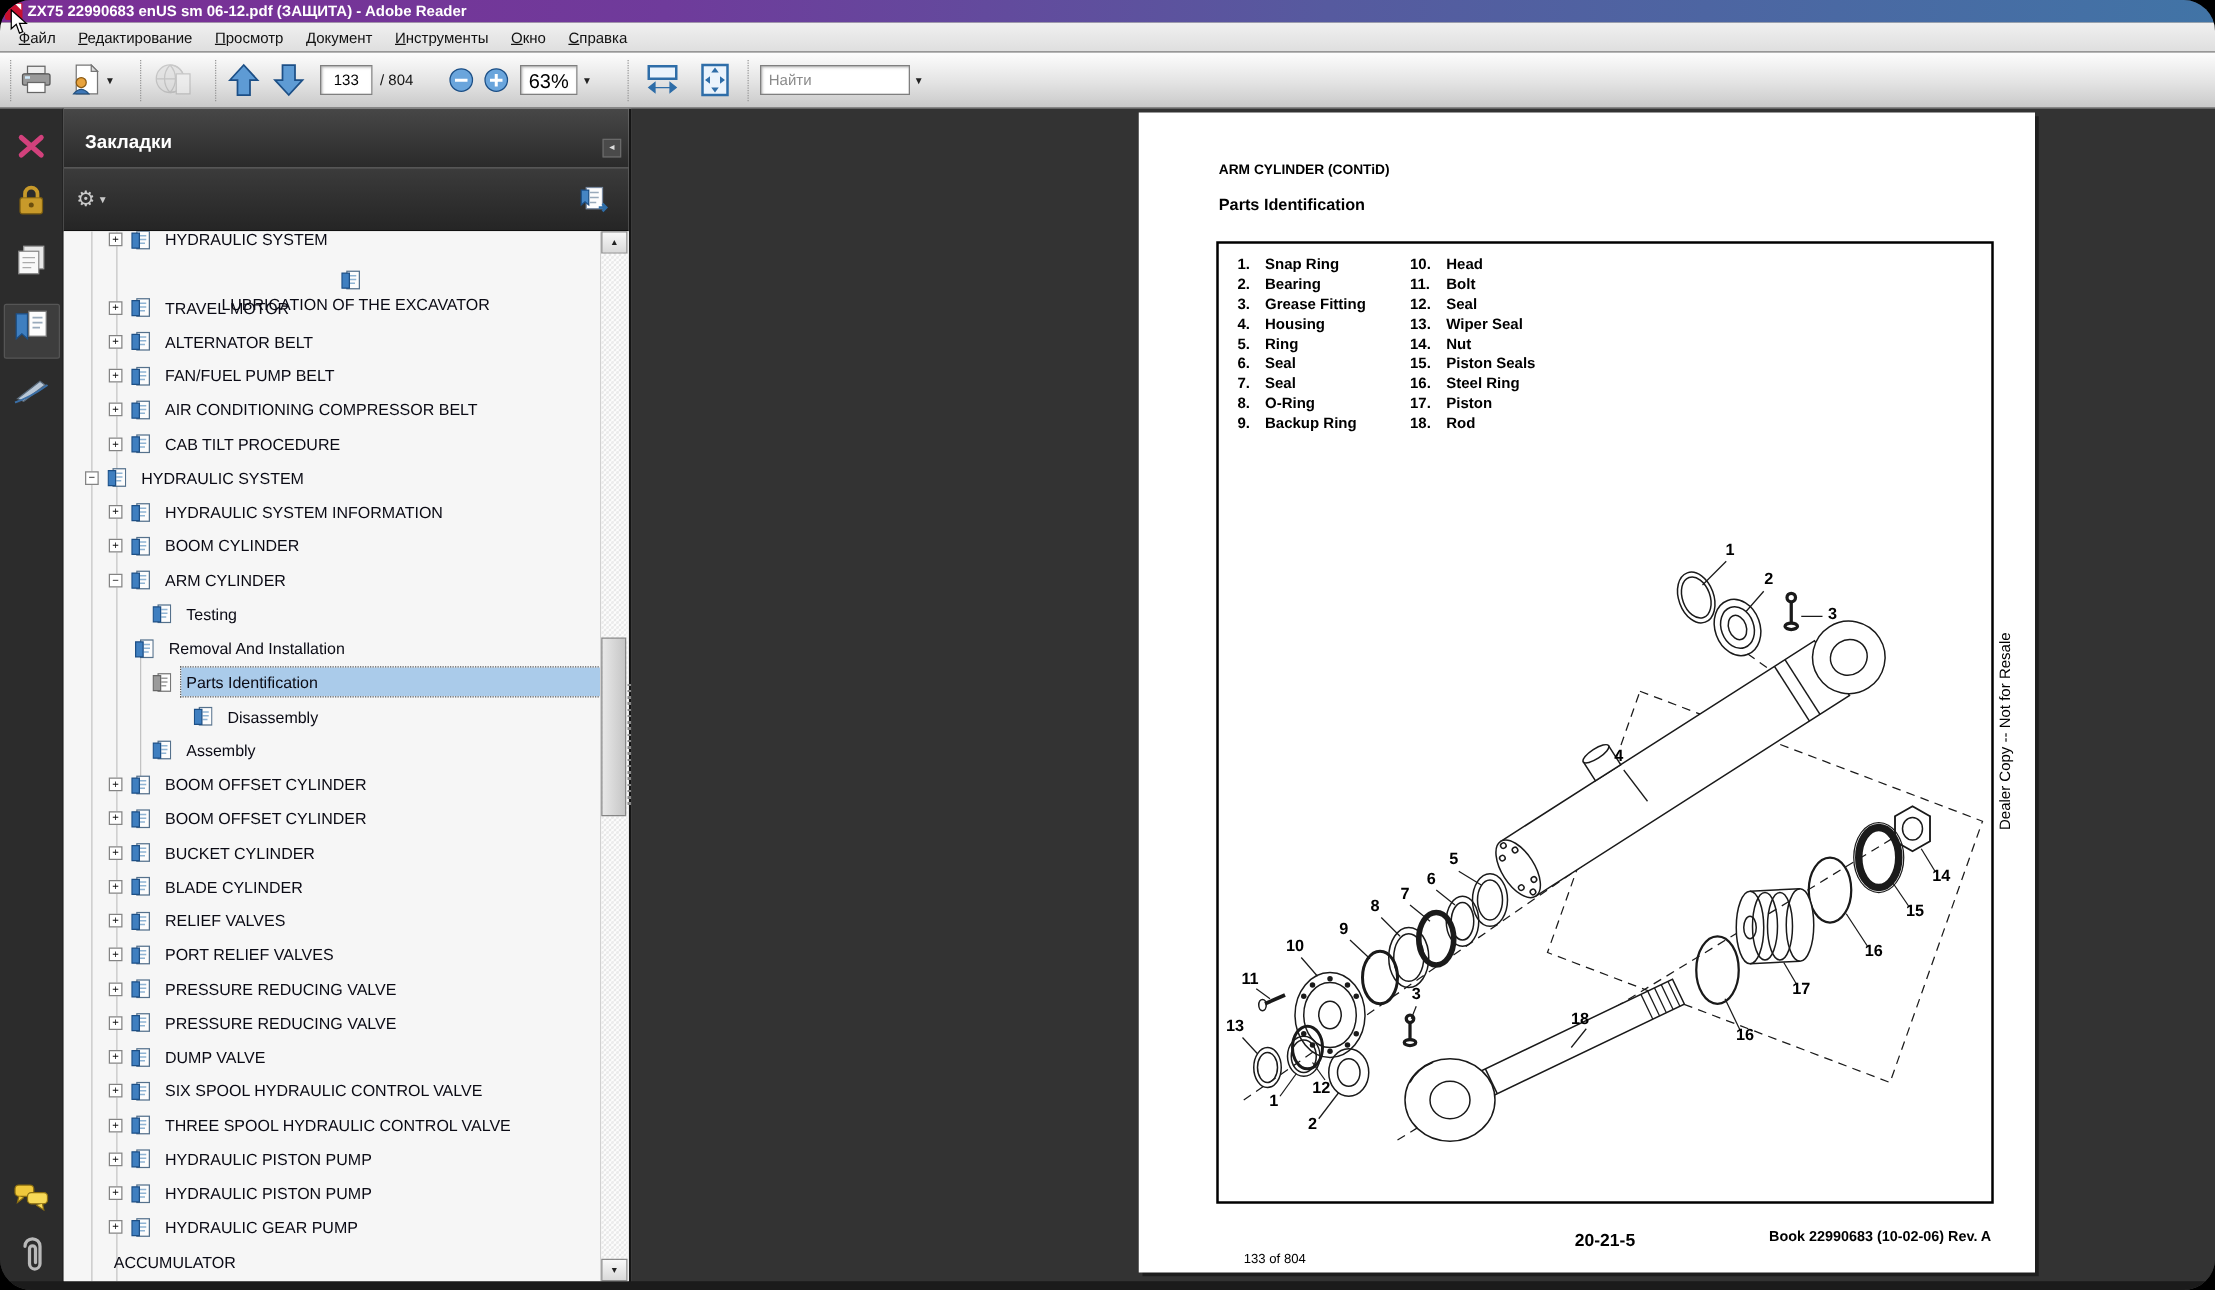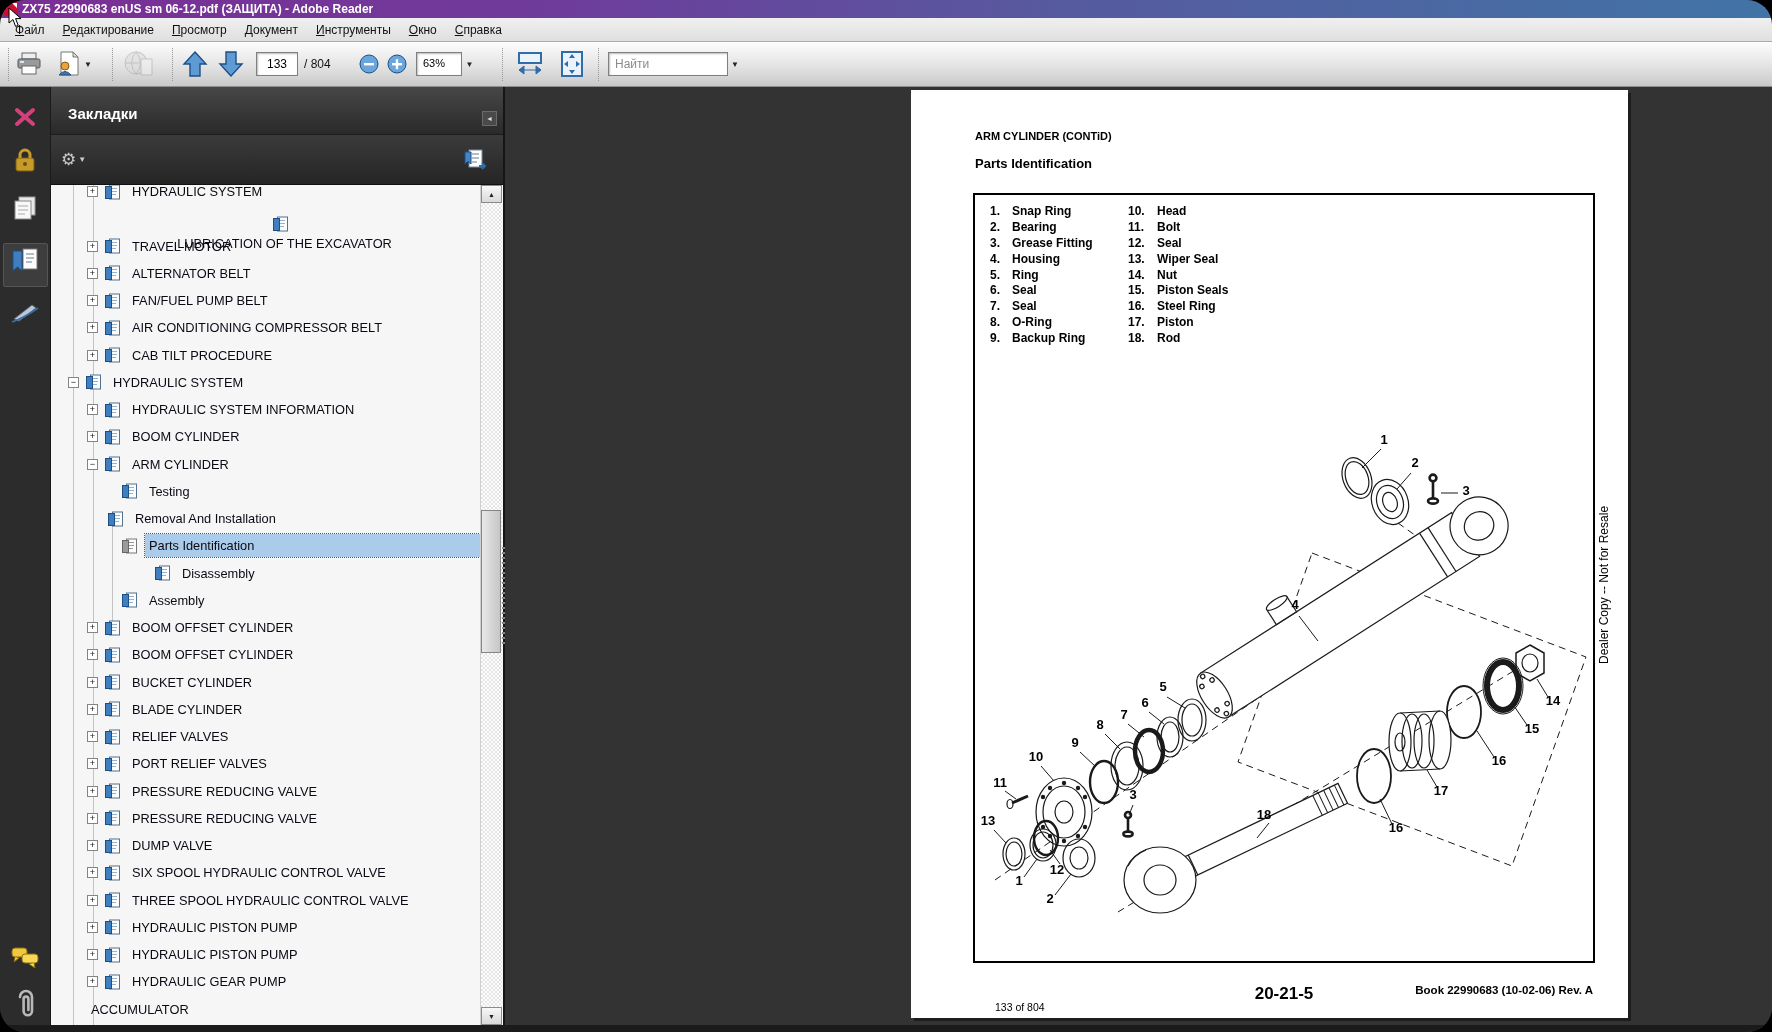--- a/index.html
+++ b/index.html
@@ -24,21 +24,21 @@
   .toolbar{position:absolute;left:0;top:42px;width:100%;height:45px;
     background:linear-gradient(#fdfdfd,#e3e3e3 55%,#c9c9c9);border-bottom:1px solid #8e8e8e;}
   .tb{position:absolute;top:50%;transform:translateY(-50%);display:flex;align-items:center;}
   .tb-sep{position:absolute;top:6px;height:33px;border-left:1px dotted #979797;}
   .tb-btn{display:flex;align-items:center;justify-content:center;}
   .tb-caret{font-size:8px;color:#222;margin-left:2px;}
   .pagebox{width:42px;height:24px;background:#fff;border:1px solid #7f7f7f;box-shadow:inset 1px 1px 2px #bbb;
     font-size:12px;text-align:center;color:#000;padding-top:4px;}
   .pagetotal{font-size:12px;color:#111;margin-left:6px;}
   .zoombox{width:46px;height:24px;background:#fff;border:1px solid #7f7f7f;box-shadow:inset 1px 1px 2px #bbb;
-    font-size:11px;color:#000;padding:4px 0 0 6px;}
+    font-size:16px;color:#000;padding:4px 0 0 6px;}
   .zoomcaret{width:15px;height:24px;display:flex;align-items:center;justify-content:center;font-size:8px;color:#222;}
   .searchbox{width:120px;height:24px;background:#fff;border:1px solid #7f7f7f;box-shadow:inset 1px 1px 2px #bbb;
     font-size:12px;color:#8a8a8a;padding:4px 0 0 6px;}
   .searchcaret{width:14px;height:24px;display:flex;align-items:center;justify-content:center;font-size:8px;color:#222;}
 
   
   .main{position:absolute;left:0;top:87px;width:100%;height:945px;display:flex;}
   .bottom-edge{position:absolute;left:0;bottom:0;width:100%;height:7px;background:#1b1b1b;z-index:40;}
 
   
@@ -91,21 +91,21 @@
   .frame{position:absolute;left:62px;top:103px;width:622px;height:770px;border:2px solid #000;}
   .plist{position:absolute;top:9px;}
   .plist-row{display:flex;height:15.9px;}
   .plist-num{font-size:12px;font-weight:bold;color:#000;}
   .plist-name{font-size:12px;font-weight:bold;color:#000;}
   .col1{left:15px;} .col1 .plist-num{width:22px;}
   .col2{left:153px;} .col2 .plist-num{width:29px;}
   .diagram-svg{position:absolute;left:-2px;top:-2px;}
   .watermark{position:absolute;right:17px;top:374px;height:200px;writing-mode:vertical-rl;transform:rotate(180deg);
     font-size:12px;color:#000;white-space:nowrap;}
-  .ft-code{position:absolute;left:62px;top:894px;width:622px;text-align:center;font-size:17px;font-weight:bold;color:#000;}
+  .ft-code{position:absolute;left:62px;top:894px;width:622px;text-align:center;font-size:14px;font-weight:bold;color:#000;}
   .ft-book{position:absolute;right:35px;top:894px;font-size:11.5px;font-weight:bold;color:#000;}
   .ft-pageof{position:absolute;left:84px;top:911px;font-size:10.5px;color:#000;text-align:center;}
 </style>
 </head>
 <body>
 
 <div id="window">
 
   <div class="titlebar">
     <span class="appico"></span>

